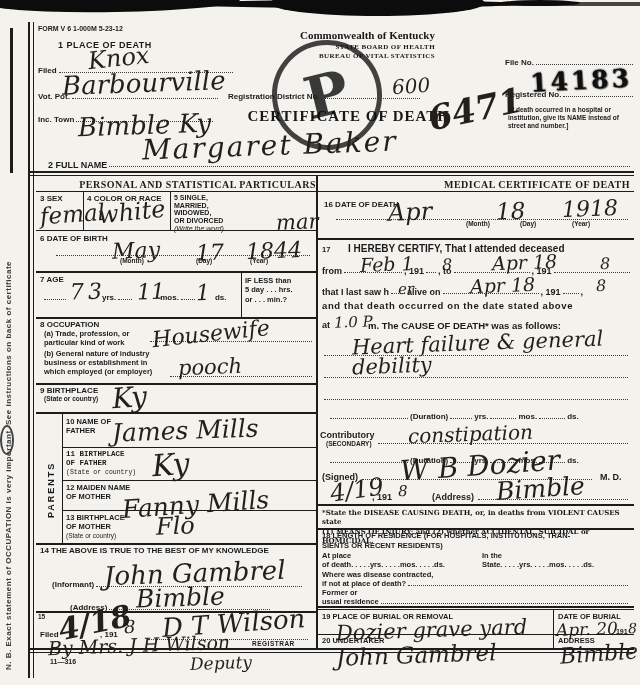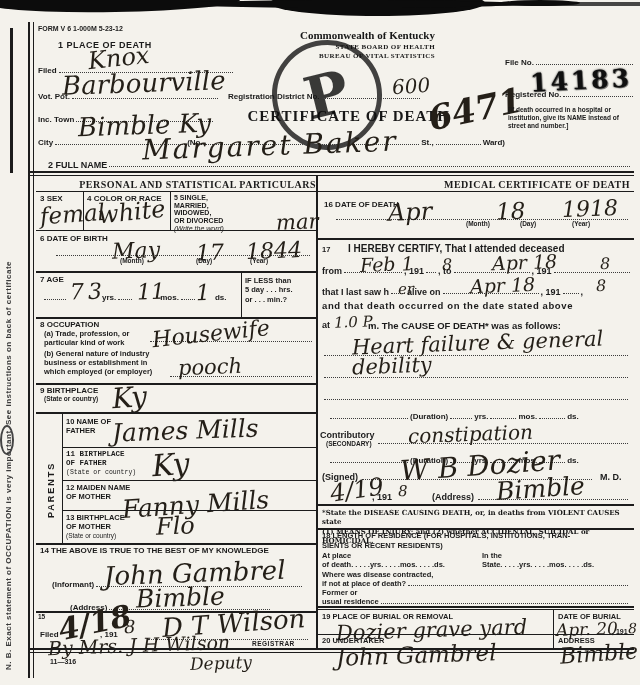--- a/index.html
+++ b/index.html
@@ -88,29 +88,20 @@
   <div class="hw r4" style="left:392px;top:76px;font-size:20px;">600</div>
 
   <div class="t row" style="left:38px;top:115px;width:175px;">
     <span class="lbl s8">Inc. Town</span>
     <span class="dots"></span>
   </div>
   <div class="hw r12" style="left:428px;top:92px;font-size:34px;font-weight:bold;">6471</div>
 
   <div class="t lbl s6 just" style="left:508px;top:106px;width:126px;">[If death occurred in a hospital or institution, give its NAME instead of street and number.]</div>
 
-  <div class="t row" style="left:38px;top:138px;width:467px;">
-    <span class="lbl s8">City</span>
-    <span class="dfix" style="width:130px;"></span>
-    <span class="lbl s8">(No.</span>
-    <span class="dots"></span>
-    <span class="lbl s8">St.,</span>
-    <span class="dfix" style="width:45px;"></span>
-    <span class="lbl s8">Ward)</span>
-  </div>
   <div class="hw r2" style="left:78px;top:112px;font-size:26px;">Bimble Ky</div>
 
   <div class="t row" style="left:48px;top:160px;width:582px;">
     <span class="lbl s9">2 FULL NAME</span>
     <span class="dots"></span>
   </div>
   <div class="hw r2" style="left:142px;top:132px;font-size:28px;letter-spacing:2px;">Margaret Baker</div>
 
   <div class="ln" style="left:28px;top:171px;width:606px;height:2px;"></div>
   <div class="ln" style="left:28px;top:175px;width:606px;height:1px;"></div>

